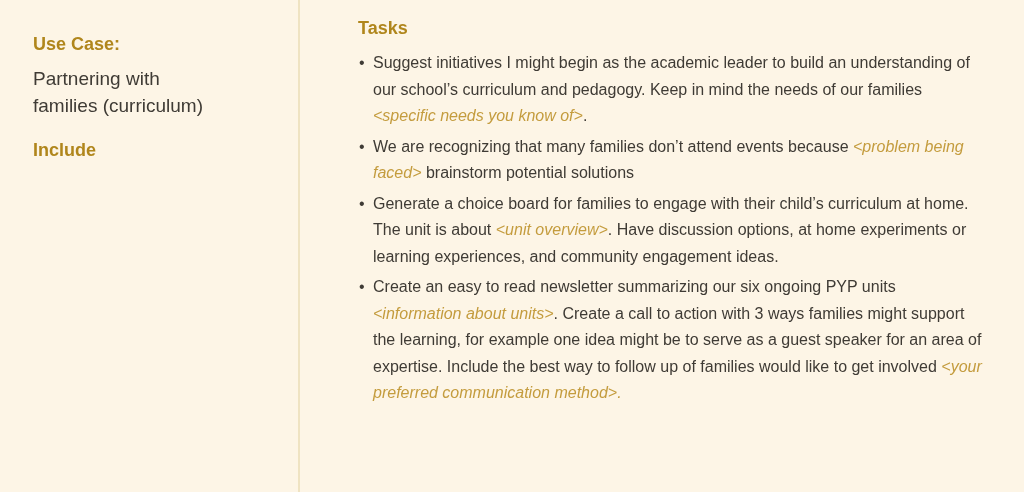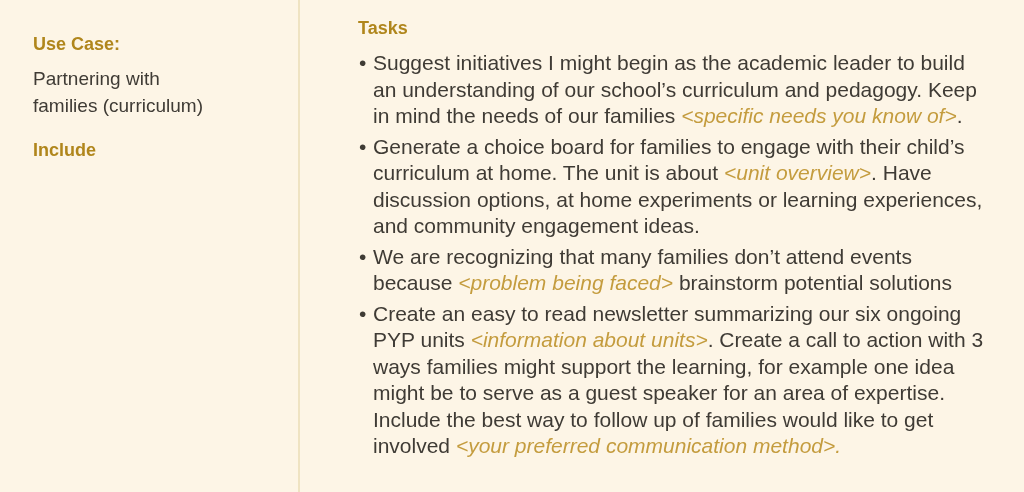--- a/index.html
+++ b/index.html
@@ -51,21 +51,21 @@
     line-height: 26.5px;
     max-width: 180px;
     margin: 0 0 20px 0;
   }
   ul.bullet-list {
     list-style: none;
   }
   ul.bullet-list li {
     position: relative;
     padding-left: 15px;
-    font-size: 21px;
+    font-size: 16px;
     line-height: 26.5px;
     margin-bottom: 4px;
   }
   ul.bullet-list li::before {
     content: "\2022";
     position: absolute;
     left: 1px;
     top: 0;
     color: var(--body-text);
   }
@@ -86,19 +86,19 @@
     <p class="use-case-value">Partnering with families (curriculum)</p>
     <h2 class="section-heading">Include</h2>
   </aside>
 
   <div class="v-divider"></div>
 
   <main class="right-panel">
     <h2 class="section-heading">Tasks</h2>
     <ul class="bullet-list tasks-list">
       <li><span class="normal">Suggest initiatives I might begin as the academic leader to build an understanding of our school’s curriculum and pedagogy. Keep in mind the needs of our families </span><span class="placeholder">&lt;specific needs you know of&gt;</span><span class="normal">.</span></li>
+      <li><span class="normal">We are recognizing that many families don’t attend events because </span><span class="placeholder">&lt;problem being faced&gt;</span><span class="normal"> brainstorm potential solutions</span></li>
       <li><span class="normal">Generate a choice board for families to engage with their child’s curriculum at home. The unit is about </span><span class="placeholder">&lt;unit overview&gt;</span><span class="normal">. Have discussion options, at home experiments or learning experiences, and community engagement ideas.</span></li>
-      <li><span class="normal">We are recognizing that many families don’t attend events because </span><span class="placeholder">&lt;problem being faced&gt;</span><span class="normal"> brainstorm potential solutions</span></li>
       <li><span class="normal">Create an easy to read newsletter summarizing our six ongoing PYP units </span><span class="placeholder">&lt;information about units&gt;</span><span class="normal">. Create a call to action with 3 ways families might support the learning, for example one idea might be to serve as a guest speaker for an area of expertise. Include the best way to follow up of families would like to get involved </span><span class="placeholder">&lt;your preferred communication method&gt;.</span></li>
     </ul>
   </main>
 
 </div>
 
 </body></html>

